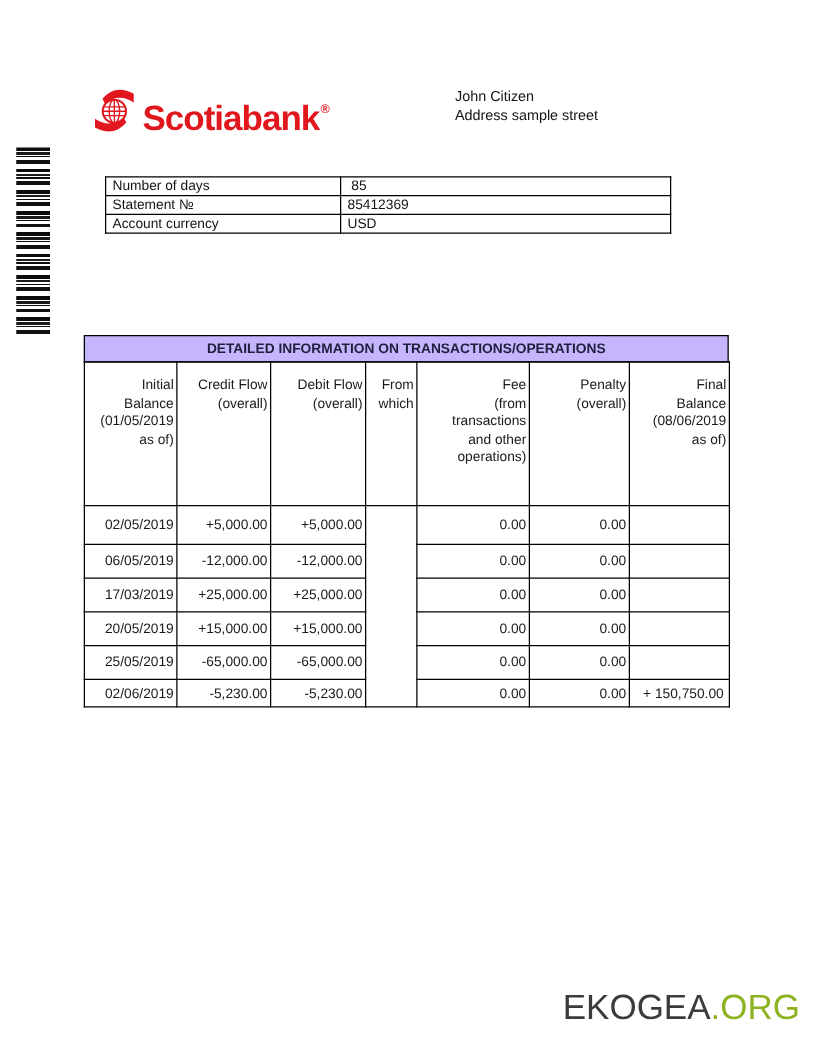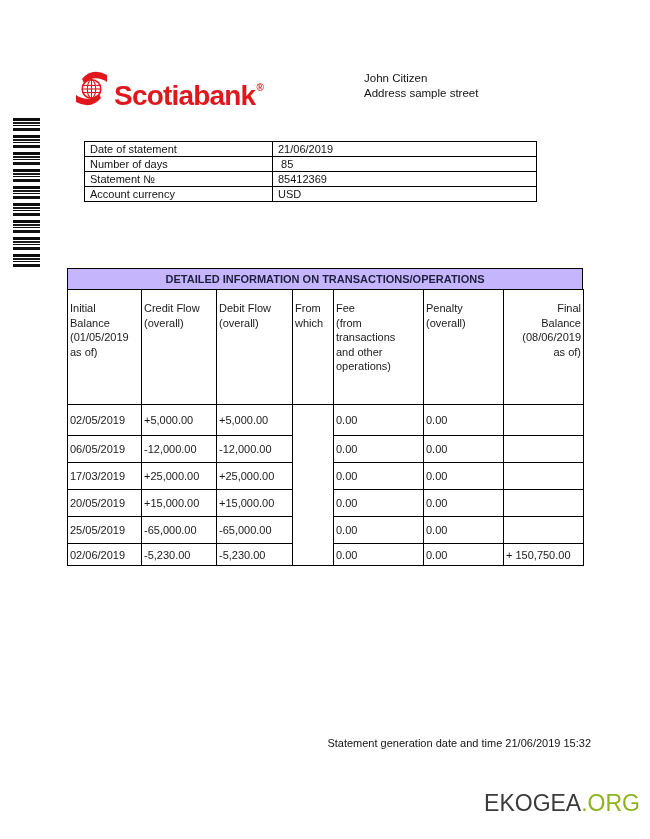--- a/index.html
+++ b/index.html
@@ -48,40 +48,40 @@
   
   .tx{position:absolute;left:67px;top:268px;width:516px;}
   .tx-title{
     border:1px solid #000;background:#c4b5fd;
     height:20px;line-height:20px;text-align:center;
     font-size:11px;font-weight:bold;color:#1f1f3d;
   }
   .tx-table{border-collapse:collapse;table-layout:fixed;width:516px;margin-top:-1px;}
   .tx-table td{
     border:1px solid #000;font-size:11px;color:#1a1a1a;
-    text-align:left;vertical-align:middle;padding:0 2px;
+    text-align:right;vertical-align:middle;padding:0 2px;
     overflow:hidden;
   }
   .tx-table tr.hd td{
     height:103px;vertical-align:top;padding-top:11px;
     line-height:14.5px;white-space:pre-line;
   }
   .tx-table tr.hd td.left{text-align:right;padding-left:7px;}
   .tx-table td.fromwhich{border-top:1px solid #000;}
   .tx-table td.final{padding-right:4px;}
   .r1{height:31px;} .rn{height:27px;} .rl{height:22px;}
 
   
   .gen-note{
     position:absolute;left:0;right:59px;top:737px;
     text-align:right;font-size:11px;color:#141414;
   }
   .watermark{
     position:absolute;right:10px;top:790px;
-    font-size:23px;letter-spacing:0px;color:#3b3b3d;
+    font-size:28px;letter-spacing:0px;color:#3b3b3d;
   }
   .watermark .org{color:#8eb320;}
 </style>
 </head>
 <body>
 
 <div class="page">
 
   <div class="logo">
     <svg class="logo-icon" viewBox="0 0 35 45" xmlns="http://www.w3.org/2000/svg">
@@ -105,24 +105,20 @@
 
   <div class="customer">
     <div>John Citizen</div>
     <div>Address sample street</div>
   </div>
 
   <div class="barcode"></div>
 
   <table class="summary">
     <tbody>
-      <tr>
-        <td class="lbl">Date of statement</td>
-        <td>21/06/2019</td>
-      </tr>
       <tr>
         <td class="lbl">Number of days</td>
         <td> 85</td>
       </tr>
       <tr>
         <td class="lbl">Statement №</td>
         <td>85412369</td>
       </tr>
       <tr>
         <td class="lbl">Account currency</td>
@@ -214,18 +210,17 @@
           <td>-5,230.00</td>
           <td>-5,230.00</td>
           <td>0.00</td>
           <td>0.00</td>
           <td class="final">+ 150,750.00</td>
         </tr>
       </tbody>
     </table>
   </div>
 
-  <div class="gen-note">Statement generation date and time 21/06/2019 15:32</div>
 
   <div class="watermark"><span>EKOGEA</span><span class="org">.ORG</span>
   </div>
 
 </div>
 
 </body></html>

